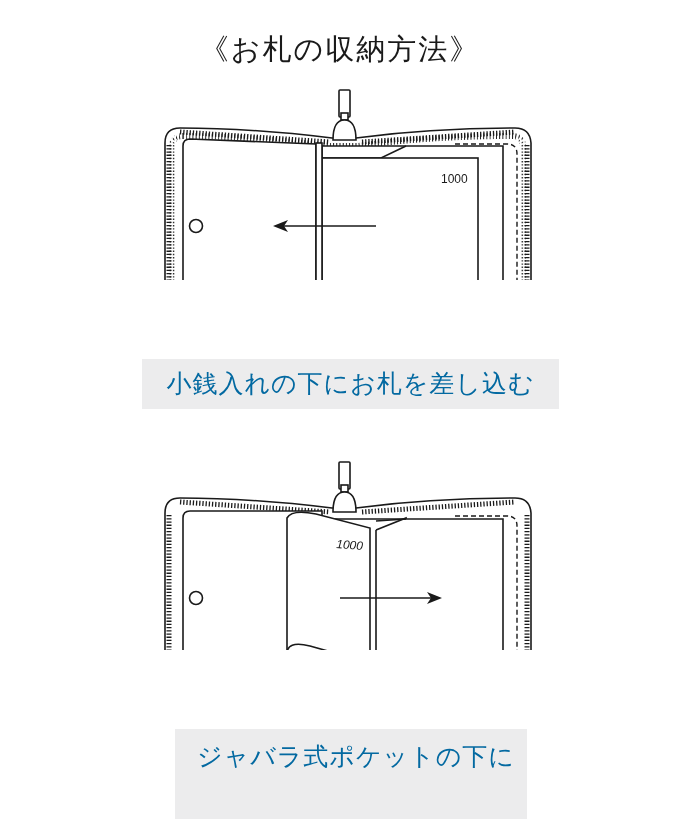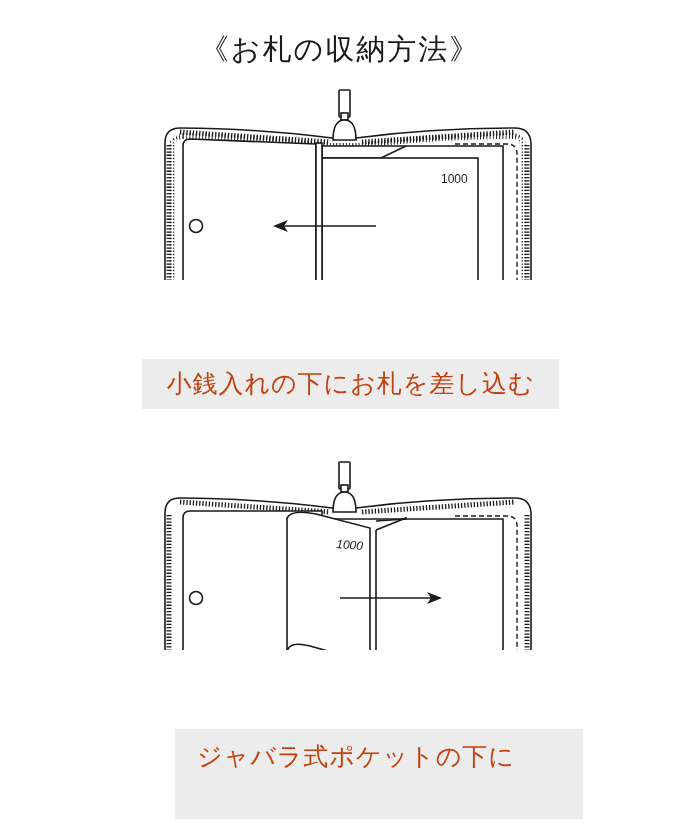--- a/index.html
+++ b/index.html
@@ -3,24 +3,24 @@
 <meta charset="utf-8">
 <style>
   html, body { margin: 0; padding: 0; background: #ffffff; }
   body { width: 700px; height: 840px; position: relative; overflow: hidden;
          font-family: "DejaVu Sans", "Liberation Sans", sans-serif; color: #1a1a1a; }
   .title { position: absolute; left: 0; top: 30px; width: 680px; text-align: center;
            font-size: 29px; letter-spacing: 2px; font-weight: normal; }
   .illus { position: absolute; left: 0; width: 700px; height: 280px; }
   #illus-1 { top: 0; }
   #illus-2 { top: 370px; }
-  .caption { position: absolute; background: #ececed; color: #c2410c;
+  .caption { position: absolute; background: #ececed; color: #0369a1;
              font-size: 25px; letter-spacing: 1px; box-sizing: border-box; }
   #caption-1 { left: 142px; top: 359px; width: 417px; height: 50px; line-height: 50px; text-align: center; }
-  #caption-2 { left: 175px; top: 729px; width: 408px; height: 90px; padding: 10px 0 0 22px; line-height: 36px; text-align: left; }
+  #caption-2 { left: 175px; top: 729px; width: 352px; height: 90px; padding: 10px 0 0 22px; line-height: 36px; text-align: left; }
   .cap-line { display: block; white-space: nowrap; }
   svg text { font-family: "Liberation Sans", "DejaVu Sans", sans-serif; }
 </style>
 </head>
 <body>
 
 <div class="title">《お札の収納方法》</div>
 
 <svg id="illus-1" class="illus" viewBox="0 0 700 280" width="700" height="280" xmlns="http://www.w3.org/2000/svg">
   <defs>

